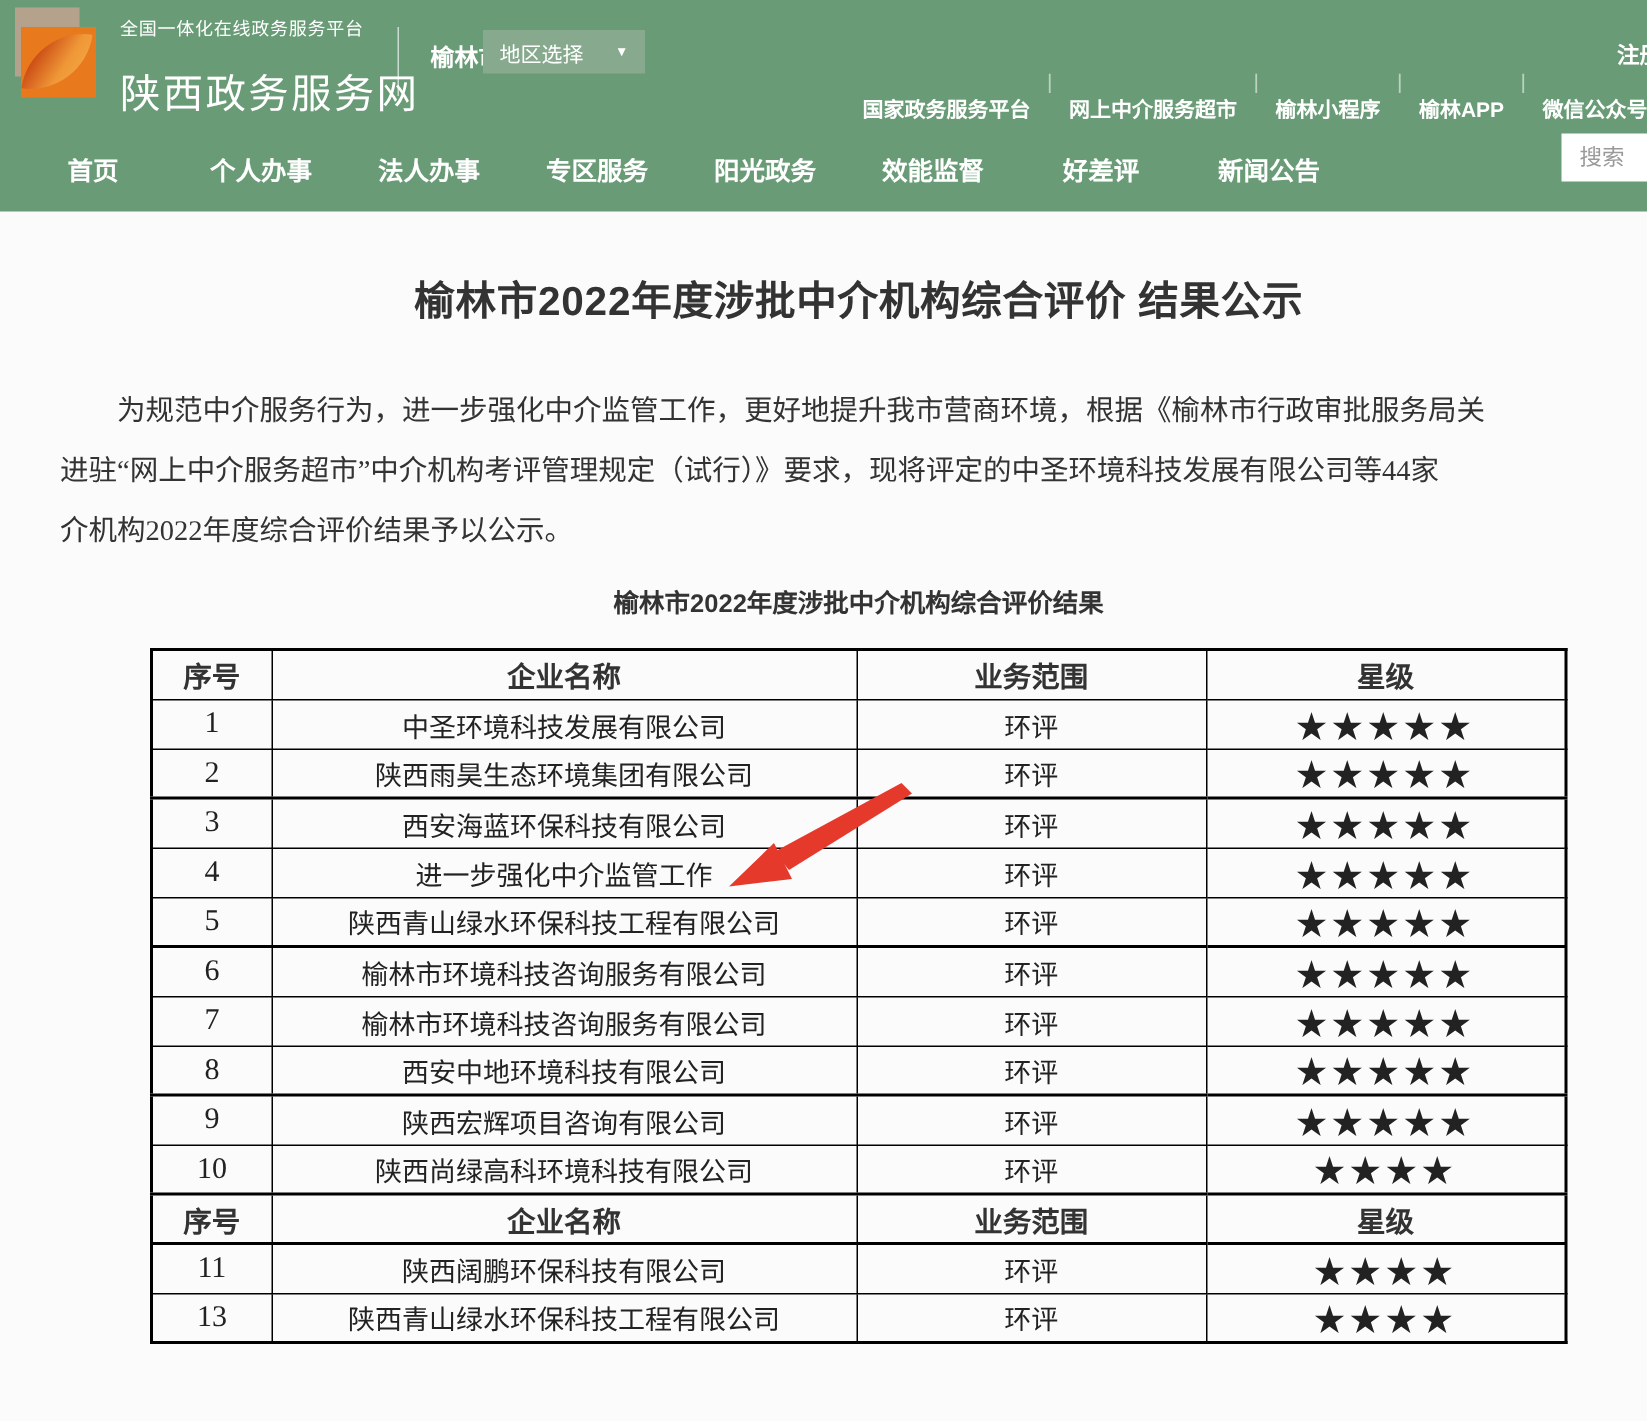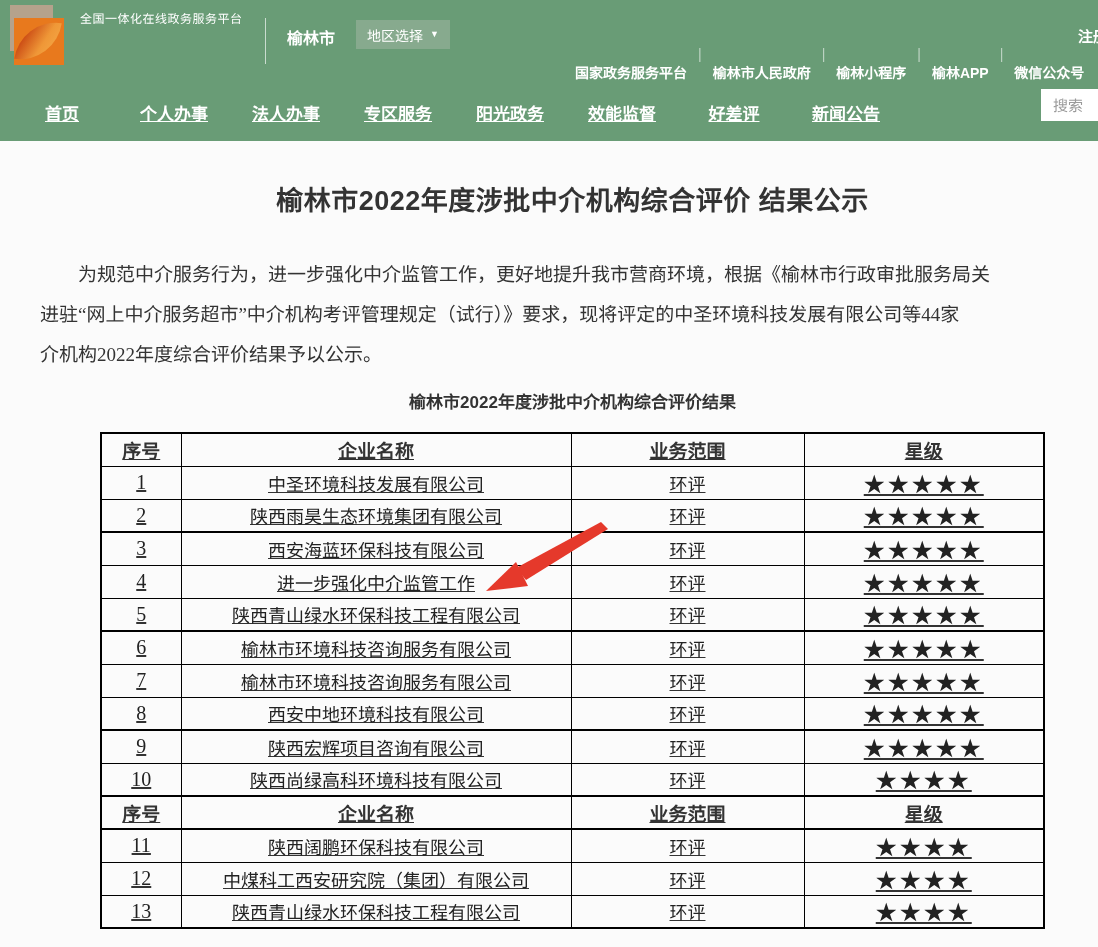--- a/index.html
+++ b/index.html
@@ -24,33 +24,33 @@
     position:absolute;left:9px;top:16px;width:42px;height:42px;
     background:linear-gradient(115deg,#c6400f 18%,#ef9737 60%,#f6ae4c 100%);
     border-radius:100% 0 100% 0;transform:rotate(8deg);
   }
   .brand{position:absolute;left:80px;top:9px;}
   .brand .tagline{font-size:12px;letter-spacing:.5px;margin-bottom:15px;}
   .brand .site-name{font-size:27px;letter-spacing:1.5px;font-weight:400;}
   .brand-divider{position:absolute;left:265px;top:18px;width:1px;height:46px;background:rgba(255,255,255,.65);}
   .city{position:absolute;left:287px;top:25px;font-size:16px;font-weight:700;}
   .region-btn{
-    position:absolute;left:356px;top:20px;height:29px;padding:0 11px;
+    position:absolute;left:322px;top:20px;height:29px;padding:0 11px;
     background:var(--region-btn);border:none;color:#fff;font-size:14px;
-    display:flex;align-items:center;gap:7px;cursor:pointer;
+    display:flex;align-items:center;gap:21px;cursor:pointer;
     font-family:inherit;
   }
   .region-btn .caret{font-size:9px;line-height:1;}
   .top-links{position:absolute;left:575px;top:26px;display:flex;align-items:center;font-size:14px;font-weight:700;white-space:nowrap;}
   .top-links .tlink{cursor:pointer;margin-top:36px;}
   .top-links .sep{margin:0 11px;font-weight:400;opacity:.55;}
   .register{position:absolute;left:1078px;top:25px;font-size:15px;font-weight:700;cursor:pointer;white-space:nowrap;}
   
   .nav{height:57px;background:var(--green);position:relative;display:flex;align-items:center;padding-left:6px;}
-  .nav-item{width:112px;text-align:center;color:#fff;font-size:17px;font-weight:700;cursor:pointer;white-space:nowrap;text-decoration:underline;}
+  .nav-item{width:112px;text-align:center;color:#fff;font-size:17px;font-weight:700;cursor:pointer;white-space:nowrap;}
   .search-box{
     position:absolute;left:1041px;top:5px;width:130px;height:32px;
     background:#fff;border:none;outline:none;padding:0 10px 0 12px;
     font-size:15px;color:#808080;font-family:inherit;
   }
   .search-box::placeholder{color:#9a9a9a;opacity:1;}
   
   .content{background:#fbfbfb;height:806px;}
   .article{margin-left:40px;width:1065px;color:var(--ink);}
   .article h1{
@@ -59,21 +59,20 @@
   }
   .para{margin-top:38px;font-family:"Liberation Serif","DejaVu Serif",serif;font-size:19px;line-height:40px;color:#333;}
   .para .line{white-space:nowrap;}
   .para .line:first-child{text-indent:2em;}
   .table-caption{margin-top:16px;text-align:center;font-size:17px;font-weight:700;line-height:24px;color:#333;}
   
   table.eval{
     width:943px;margin:17px auto 16px;border-collapse:collapse;table-layout:fixed;
     border:2px solid #000;
     font-family:"Liberation Serif","DejaVu Serif",serif;
-    text-decoration:underline;
   }
   table.eval th,table.eval td{border:1px solid #000;height:33px;text-align:center;color:#222;padding:0;overflow:hidden;white-space:nowrap;}
   table.eval th{font-size:19px;font-weight:700;font-family:"Liberation Sans","DejaVu Sans",sans-serif;color:#333;}
   td.col-no{font-size:20px;}
   td.col-name{text-align:left;padding-left:13px;font-size:18px;}
   td.col-scope{font-size:18px;}
   td.col-stars{font-size:21px;letter-spacing:3px;color:#000;}
   tr.thick-top th,tr.thick-top td{border-top-width:2px;}
   
   .arrow-annotation{position:absolute;left:470px;top:518px;width:145px;height:80px;pointer-events:none;z-index:5;}
@@ -82,31 +81,32 @@
 <body>
 
 <header class="banner">
   <div class="logo">
     <div class="back"></div>
     <div class="front"></div>
     <div class="leaf"></div>
   </div>
   <div class="brand">
     <div class="tagline">全国一体化在线政务服务平台</div>
+    <div class="site-name">陕西政务服务网</div>
   </div>
   <div class="brand-divider"></div>
   <div class="city">榆林市</div>
   <button class="region-btn">
     <span>地区选择</span>
     <span class="caret">▼</span>
   </button>
   <nav class="top-links">
       <span class="tlink">国家政务服务平台</span>
       <span class="sep">|</span>
-      <span class="tlink">榆林市人民政府</span>
+      <span class="tlink">网上中介服务超市</span>
       <span class="sep">|</span>
       <span class="tlink">榆林小程序</span>
       <span class="sep">|</span>
       <span class="tlink">榆林APP</span>
       <span class="sep">|</span>
       <span class="tlink">微信公众号</span>
     </nav>
   <span class="register">注册</span>
 </header>
 
@@ -211,26 +211,20 @@
             <th>业务范围</th>
             <th>星级</th>
           </tr>
           <tr class="thick-top">
             <td class="col-no">11</td>
             <td class="col-name">陕西阔鹏环保科技有限公司</td>
             <td class="col-scope">环评</td>
             <td class="col-stars">★★★★</td>
           </tr>
           <tr>
-            <td class="col-no">12</td>
-            <td class="col-name">中煤科工西安研究院（集团）有限公司</td>
-            <td class="col-scope">环评</td>
-            <td class="col-stars">★★★★</td>
-          </tr>
-          <tr>
             <td class="col-no">13</td>
             <td class="col-name">陕西青山绿水环保科技工程有限公司</td>
             <td class="col-scope">环评</td>
             <td class="col-stars">★★★★</td>
           </tr>
         </tbody>
     </table>
   </article>
 </main>
 

